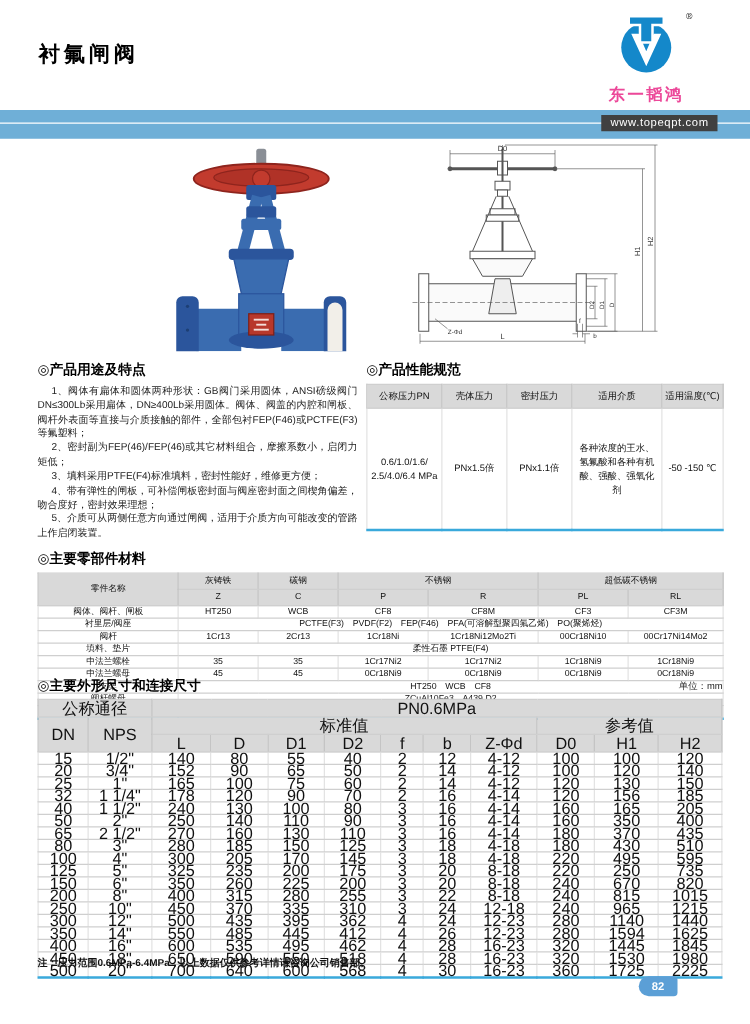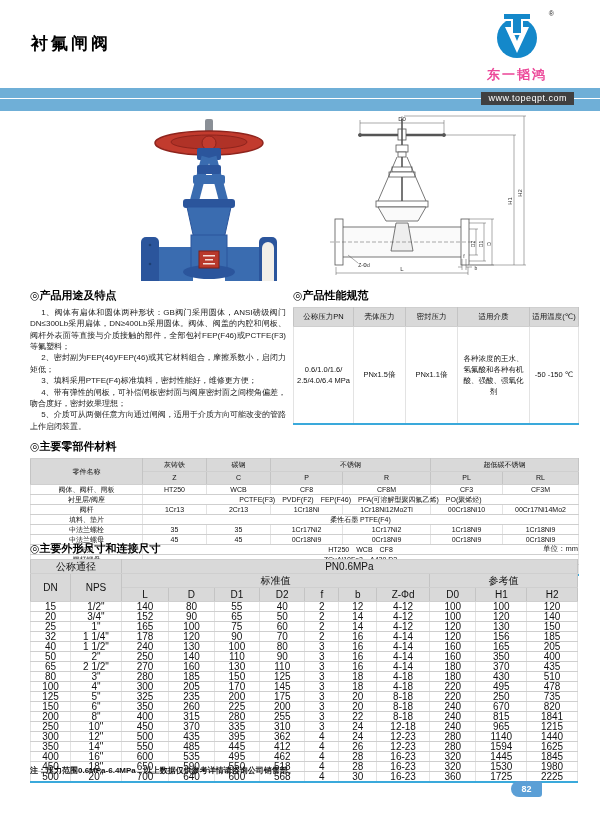--- a/index.html
+++ b/index.html
@@ -35,21 +35,21 @@
   .perf-table{width:285px;font-size:7.5px;}
   .perf-table thead th{height:16px;}
   .perf-table td{height:92px;line-height:1.5;padding:2px 3px;}
   .materials{position:absolute;left:30px;top:439px;width:548px;}
   .mat-table{width:548px;font-size:7px;}
   .mat-table thead th{height:10px;line-height:10px;}
   .mat-table td{height:9px;line-height:9px;padding:0;white-space:nowrap;overflow:hidden;}
   .dims{position:absolute;left:30px;top:541px;width:548px;}
   .dims-head{display:flex;justify-content:space-between;align-items:center;}
   .unit-label{font-size:7.5px;color:#222;}
-  .dims-table{width:548px;font-size:10px;margin-top:3px;}
+  .dims-table{width:548px;font-size:13px;margin-top:3px;}
   .dims-table thead th{height:11px;line-height:11px;}
   .dims-table td{height:9px;line-height:9px;padding:0;white-space:nowrap;}
   
   .note{position:absolute;left:30px;top:765px;font-size:8px;color:#111;font-weight:bold;}
   .page-badge{position:absolute;left:511px;top:781px;width:31px;height:16px;
               background:#5B9FD6;border-radius:8px 3px 3px 8px;color:#fff;
               font-size:9px;font-weight:bold;text-align:center;line-height:16px;}
   svg text{font-family:"Liberation Sans","DejaVu Sans",sans-serif;}
 </style>
 </head>
@@ -475,21 +475,21 @@
             <td>4"</td>
             <td>300</td>
             <td>205</td>
             <td>170</td>
             <td>145</td>
             <td>3</td>
             <td>18</td>
             <td>4-18</td>
             <td>220</td>
             <td>495</td>
-            <td>478</td>
+            <td>595</td>
           </tr>
           <tr>
             <td>125</td>
             <td>5"</td>
             <td>325</td>
             <td>235</td>
             <td>200</td>
             <td>175</td>
             <td>3</td>
             <td>20</td>
@@ -517,21 +517,21 @@
             <td>8"</td>
             <td>400</td>
             <td>315</td>
             <td>280</td>
             <td>255</td>
             <td>3</td>
             <td>22</td>
             <td>8-18</td>
             <td>240</td>
             <td>815</td>
-            <td>1841</td>
+            <td>1015</td>
           </tr>
           <tr>
             <td>250</td>
             <td>10"</td>
             <td>450</td>
             <td>370</td>
             <td>335</td>
             <td>310</td>
             <td>3</td>
             <td>24</td>

